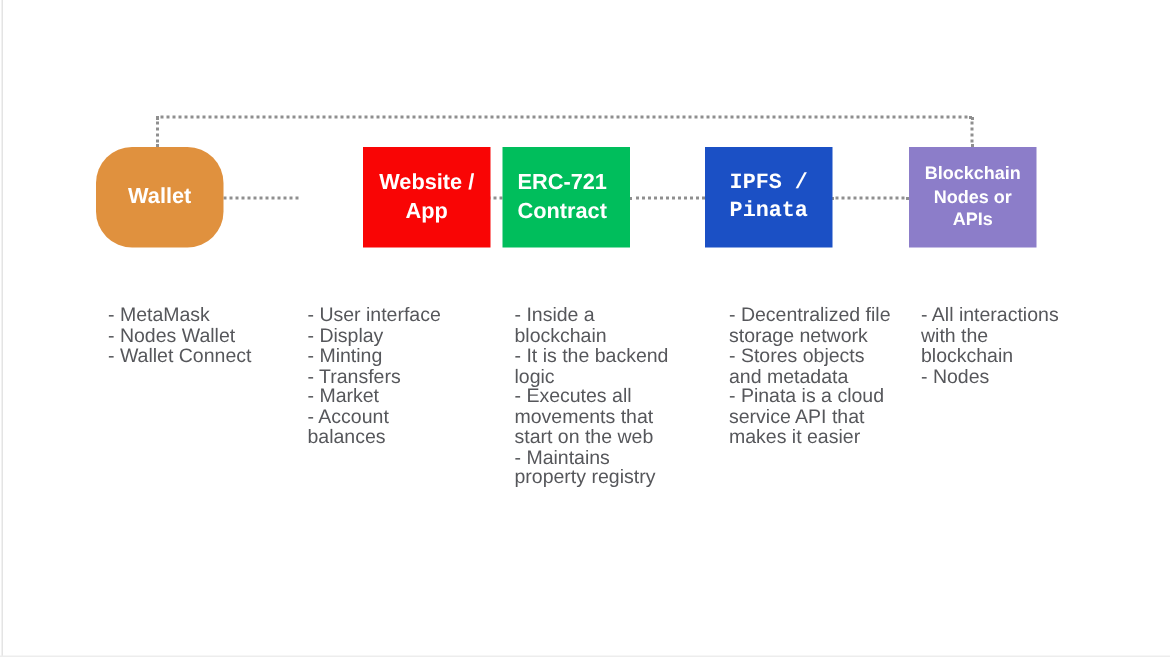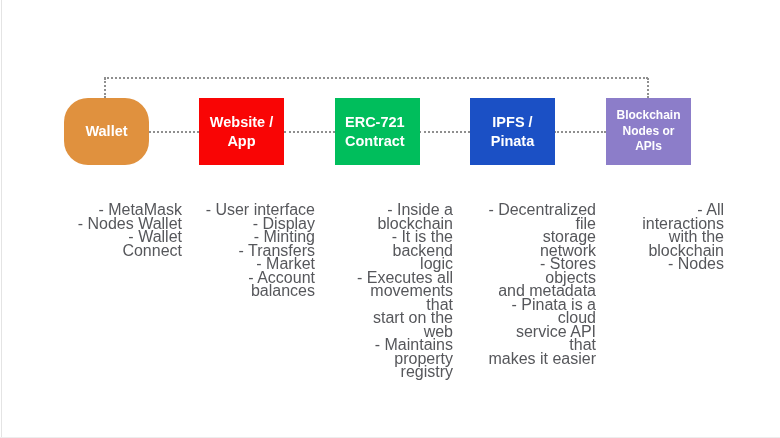--- a/index.html
+++ b/index.html
@@ -19,27 +19,27 @@
     position:absolute;top:98px;width:85px;height:67px;
     display:flex;align-items:center;justify-content:center;
     color:#ffffff;font-weight:600;font-size:14.5px;line-height:1.25;
     text-align:center;white-space:pre-line;box-sizing:border-box;
   }
   .node.align-left{justify-content:flex-start;text-align:left;padding-left:10px;}
   .node.small{font-size:12px;line-height:1.33;}
   .node-0{left:64px;}
   .node-1{left:199px;}
   .node-2{left:335px;}
-  .node-3{left:470px;}
+  .node-3{left:470px;font-family:Liberation Mono, monospace;}
   .node-4{left:606px;}
 
   
   .details{
     position:absolute;top:203px;width:110px;
-    font-size:16px;line-height:13.5px;color:#56575b;text-align:right;
+    font-size:13px;line-height:13.5px;color:#56575b;
   }
   .details-0{left:72px;}
   .details-1{left:205px;}
   .details-2{left:343px;}
   .details-3{left:462px;margin-left:24px;}
   .details-4{left:614px;}
   .item{white-space:pre-line;}
 </style>
 </head>
 <body>
@@ -51,21 +51,21 @@
   <div class="dot-h" style="left:104px;top:77px;width:544px;"></div>
   <div class="dot-v" style="left:104px;top:78px;height:20px;"></div>
   <div class="dot-v" style="left:647px;top:78px;height:20px;"></div>
 
   <div class="dot-h" style="left:149px;top:131px;width:50px;"></div>
   <div class="dot-h" style="left:284px;top:131px;width:51px;"></div>
   <div class="dot-h" style="left:419px;top:131px;width:51px;"></div>
   <div class="dot-h" style="left:554px;top:131px;width:52px;"></div>
 
   <div class="node node-0" style="background: rgb(224, 145, 62); border-radius: 24px;">Wallet</div>
-  <div class="node node-1" style="background: rgb(249, 5, 5);">Website /
+  <div class="node node-1" style="background: rgb(249, 5, 5); margin-left: 43px;">Website /
 App</div>
   <div class="node node-2 align-left" style="background: rgb(0, 190, 92);">ERC-721
 Contract</div>
   <div class="node node-3" style="background: rgb(27, 80, 197);">IPFS /
 Pinata</div>
   <div class="node node-4 small" style="background: rgb(140, 125, 201);">Blockchain
 Nodes or
 APIs</div>
 
   <div class="details details-0">

